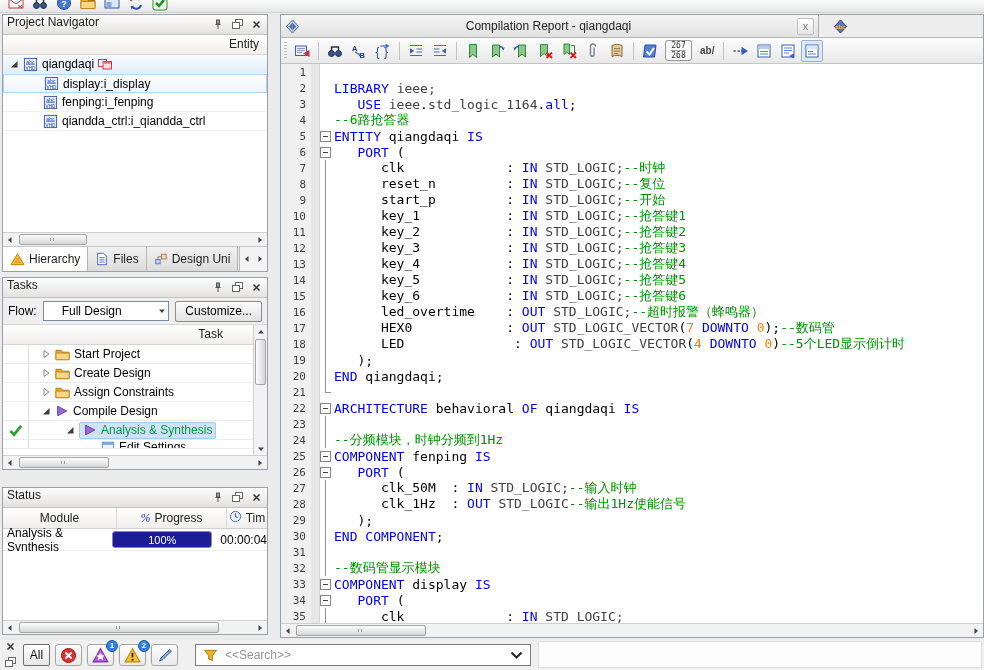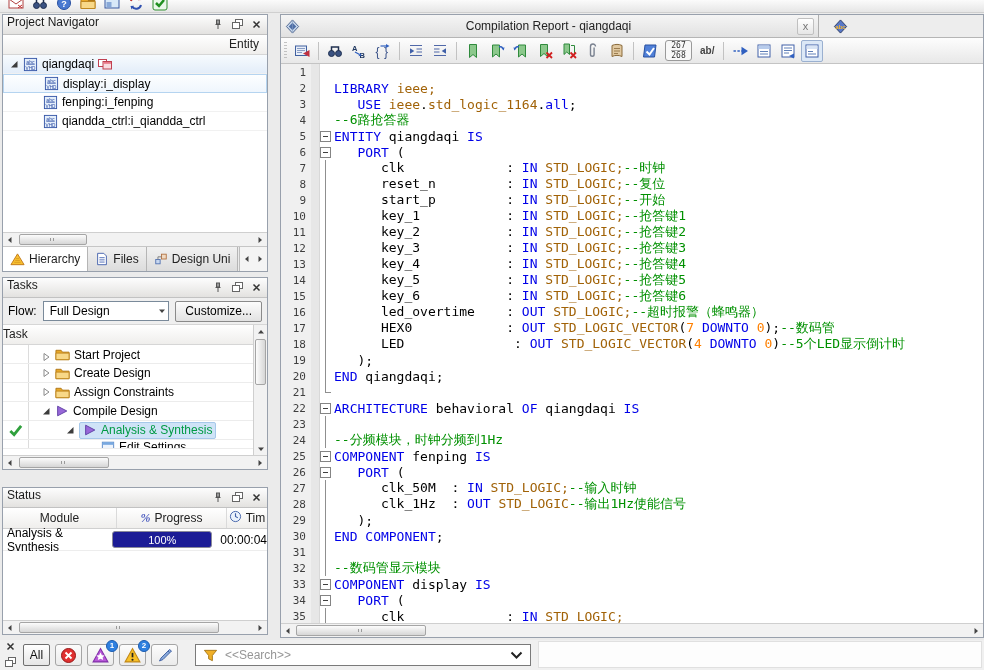--- a/index.html
+++ b/index.html
@@ -29,23 +29,23 @@
 .hs-arrow{position:absolute;top:0;width:14px;height:13px;display:flex;align-items:center;justify-content:center}
 .hs-arrow.r{right:0}
 .hs-thumb{position:absolute;top:1px;height:11px;background:linear-gradient(#fcfcfc,#d6d6d6);border:1px solid #a5a5a5;border-radius:2px}
 .hs-thumb::after{content:"";position:absolute;left:50%;top:3px;bottom:3px;width:5px;margin-left:-3px;background:repeating-linear-gradient(90deg,#9a9a9a 0 1px,transparent 1px 3px)}
 #pn-tabs{height:25px;flex:none;background:#eaeaea;display:flex;border-top:1px solid #c6c6c6;position:relative;overflow:hidden}
 .pn-tab{display:flex;align-items:center;gap:4px;padding:0 7px;border-right:1px solid #b5b5b5;background:linear-gradient(#f1f1f1,#dcdcdc);color:#222;white-space:nowrap}
 .pn-tab.active{background:#fff}
 .tab-arrows{position:absolute;right:0;top:0;bottom:0;width:28px;background:#f4f4f4;border-left:1px solid #bdbdbd;display:flex;align-items:center;justify-content:center;gap:5px}
 
 .flow-row{height:27px;flex:none;display:flex;align-items:center;padding:0 5px;gap:6px;background:#efefef;border-bottom:1px solid #d6d6d6}
-.flow-select{width:146px;height:20px;border:1px solid #7a8a9a;background:#fff;display:flex;align-items:center;padding:0 2px 0 6px;justify-content:space-between}
+.flow-select{width:146px;height:20px;border:1px solid #7a8a9a;background:#fff;display:flex;align-items:center;padding:0 2px 0 18px;justify-content:space-between}
 .customize-btn{height:21px;padding:0 9px;border:1px solid #8a8a8a;border-radius:2px;background:linear-gradient(#fcfcfc,#e2e2e2);font:inherit}
-#task-header{text-align:left;padding-right:44px}
+#task-header{text-align:right;padding-right:44px}
 #task-rows{flex:1;position:relative;background:#fff;overflow:hidden}
 .task-row{height:19px;display:flex;align-items:center;border-bottom:1px solid #ececec}
 .task-row.partial{height:9px;overflow:hidden;align-items:flex-start}
 .t-status{width:26px;align-self:stretch;border-right:1px solid #dcdcdc;display:flex;align-items:center;justify-content:center;flex:none}
 .t-content{display:flex;align-items:center;gap:4px;white-space:nowrap}
 .task-sel{display:inline-flex;align-items:center;gap:4px;background:#cfe3f7;border:1px solid #a6c8ea;border-radius:2px;padding:0 3px;height:17px}
 .tl-green{color:#009a44}
 .vscroll{position:absolute;right:0;top:47px;bottom:14px;width:14px;background:#f2f2f2;border-left:1px solid #cfcfcf;z-index:5}
 .vs-arrow{position:absolute;left:0;width:13px;height:13px;display:flex;align-items:center;justify-content:center}
 .vs-arrow.d{bottom:0}
@@ -74,21 +74,21 @@
 .comment-ab{font-size:10px;color:#444;font-weight:bold;padding:0 4px}
 #code-area{flex:1;overflow:hidden;background:#fff}
 .cl{height:16px;display:flex;align-items:center}
 .ln{width:30px;flex:none;background:#f0f0f0;color:#3f3f3f;font:11px "DejaVu Sans Mono",monospace;height:100%;display:flex;align-items:center;justify-content:flex-end;padding-right:5px}
 .bm{width:9px;flex:none;height:100%;background:#e7e7e7;border-right:1px solid #d8d8d8}
 .fold{width:14px;flex:none;height:100%;position:relative;display:flex;align-items:center}
 .fold.v::before{content:"";position:absolute;left:5px;top:0;bottom:0;border-left:1px solid #8f8f8f}
 .fold.e::before{content:"";position:absolute;left:5px;top:0;height:8px;border-left:1px solid #8f8f8f}
 .fold.e::after{content:"";position:absolute;left:5px;top:8px;width:6px;border-top:1px solid #8f8f8f}
 .ct{white-space:pre;font:13px "DejaVu Sans Mono","DejaVu Sans",monospace;color:#000}
-.seg-k{color:#0000e8}.seg-t{color:#a16207}.seg-c{color:#009000}.seg-n2{color:#ff8000}.seg-p{color:#000}
+.seg-k{color:#0000e8}.seg-t{color:#404040}.seg-c{color:#009000}.seg-n2{color:#ff8000}.seg-p{color:#000}
 
 #msg-bar{position:absolute;left:0;top:640px;width:984px;height:30px;background:#f0f0f0;display:flex;align-items:center;gap:5px;padding-left:3px}
 .msg-side{width:15px;flex:none;display:flex;flex-direction:column;align-items:center;gap:3px}
 #all-btn{width:27px;height:22px;border:1px solid #6f6f6f;border-radius:2px;background:linear-gradient(#ffffff,#e6e6e6);font:inherit;color:#111}
 .msg-btn{width:27px;height:22px;border:1px solid #a5a5a5;border-radius:3px;background:linear-gradient(#fcfcfc,#ebebeb);display:flex;align-items:center;justify-content:center;position:relative;flex:none}
 .badge{position:absolute;top:-5px;right:-5px;width:12px;height:12px;border-radius:50%;background:#2f80e0;border:1px solid #1b5cb0;color:#fff;font-size:8px;line-height:10px;text-align:center;font-weight:bold}
 #search-box{margin-left:12px;width:336px;height:22px;border:1px solid #7a7a7a;background:#fff;display:flex;align-items:center;padding:0 7px;gap:7px}
 .search-text{flex:1;color:#969696}
 #msg-rest{flex:1;align-self:stretch;margin:1px 2px 2px 2px;background:#fdfdfd;border:1px solid #e0e0e0}
 </style>
@@ -302,21 +302,21 @@
         <span><svg width="8" height="8" viewBox="0 0 8 8">
               <path d="M1 2.5L4 6l3-3.5z" fill="#444"></path>
             </svg></span>
       </span>
       <button class="customize-btn">Customize...</button>
     </div>
     <div class="colhead" id="task-header">Task</div>
     <div id="task-rows">
         <div class="task-row">
           <span class="t-status"></span>
-          <span class="t-content" style="padding-left: 12px; align-items: flex-end;">
+          <span class="t-content" style="padding-left: 12px;">
             <span class="expander">
               <svg width="10" height="10" viewBox="0 0 10 10">
                 <path d="M3 1.5l5 3.5-5 3.5z" fill="#fff" stroke="#8a8a8a"></path>
               </svg>
             </span>
             <span class="mi">
               <svg width="15" height="15" viewBox="0 0 16 16">
                 <path d="M1 3.5h5.5l1.5 2H15v8H1z" fill="#e8a828" stroke="#b07818"></path>
                 <path d="M1 6.5h14v7H1z" fill="#f8d888" stroke="#c08820"></path>
               </svg>

